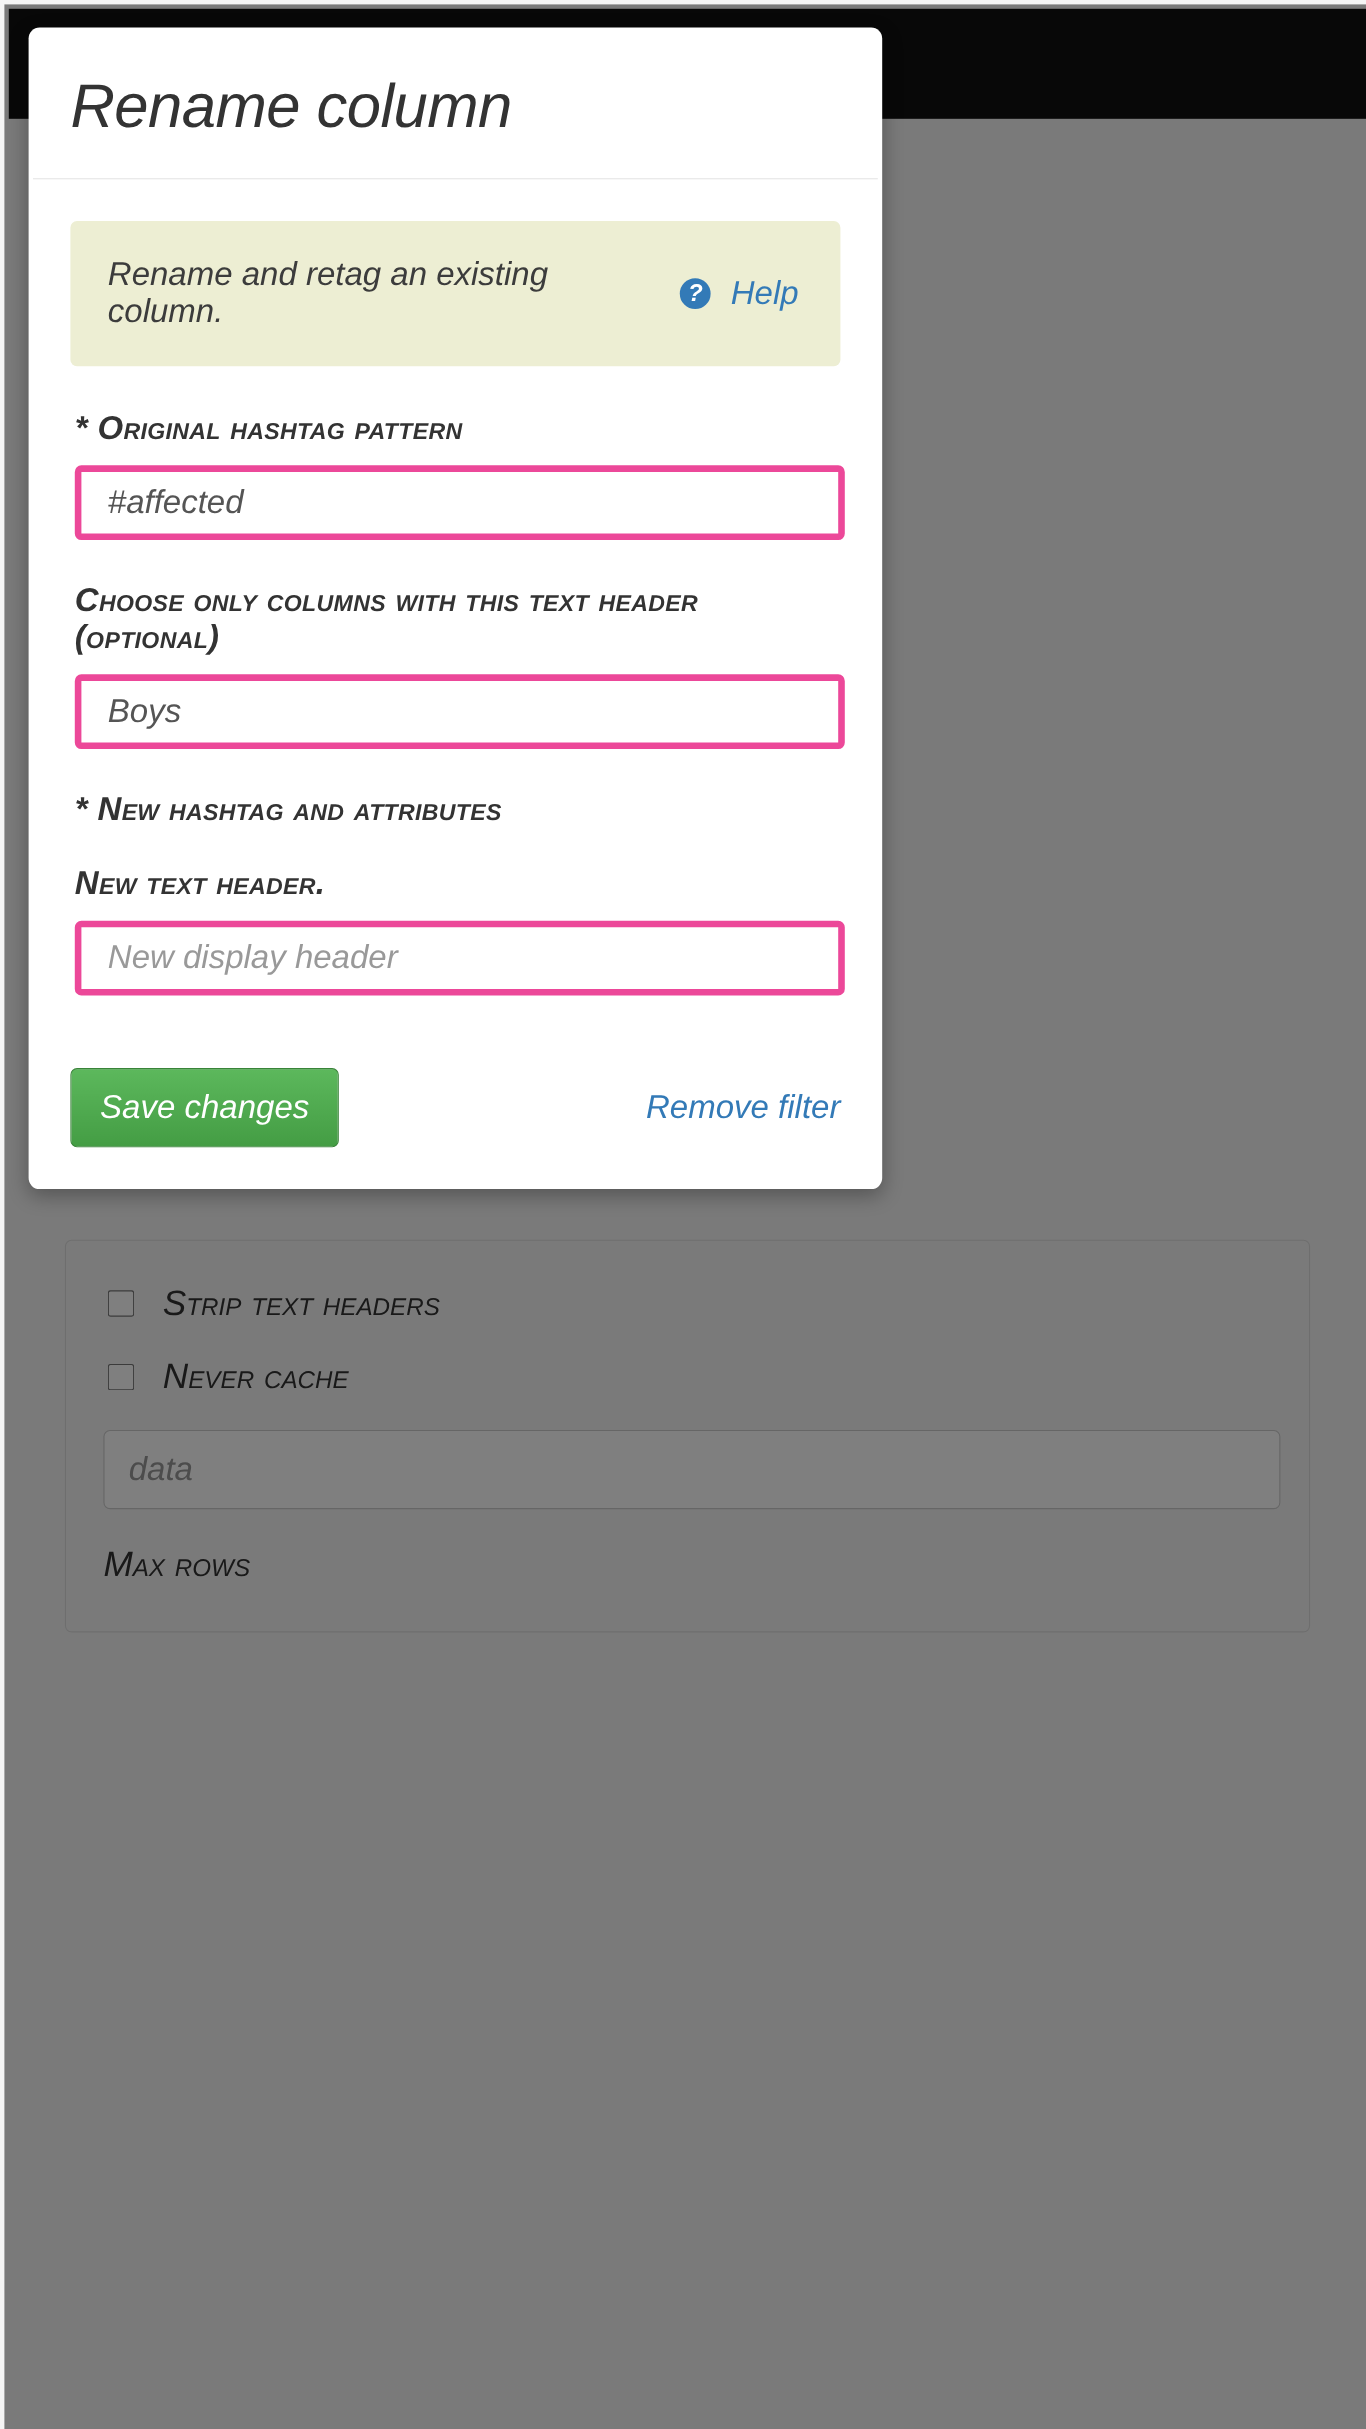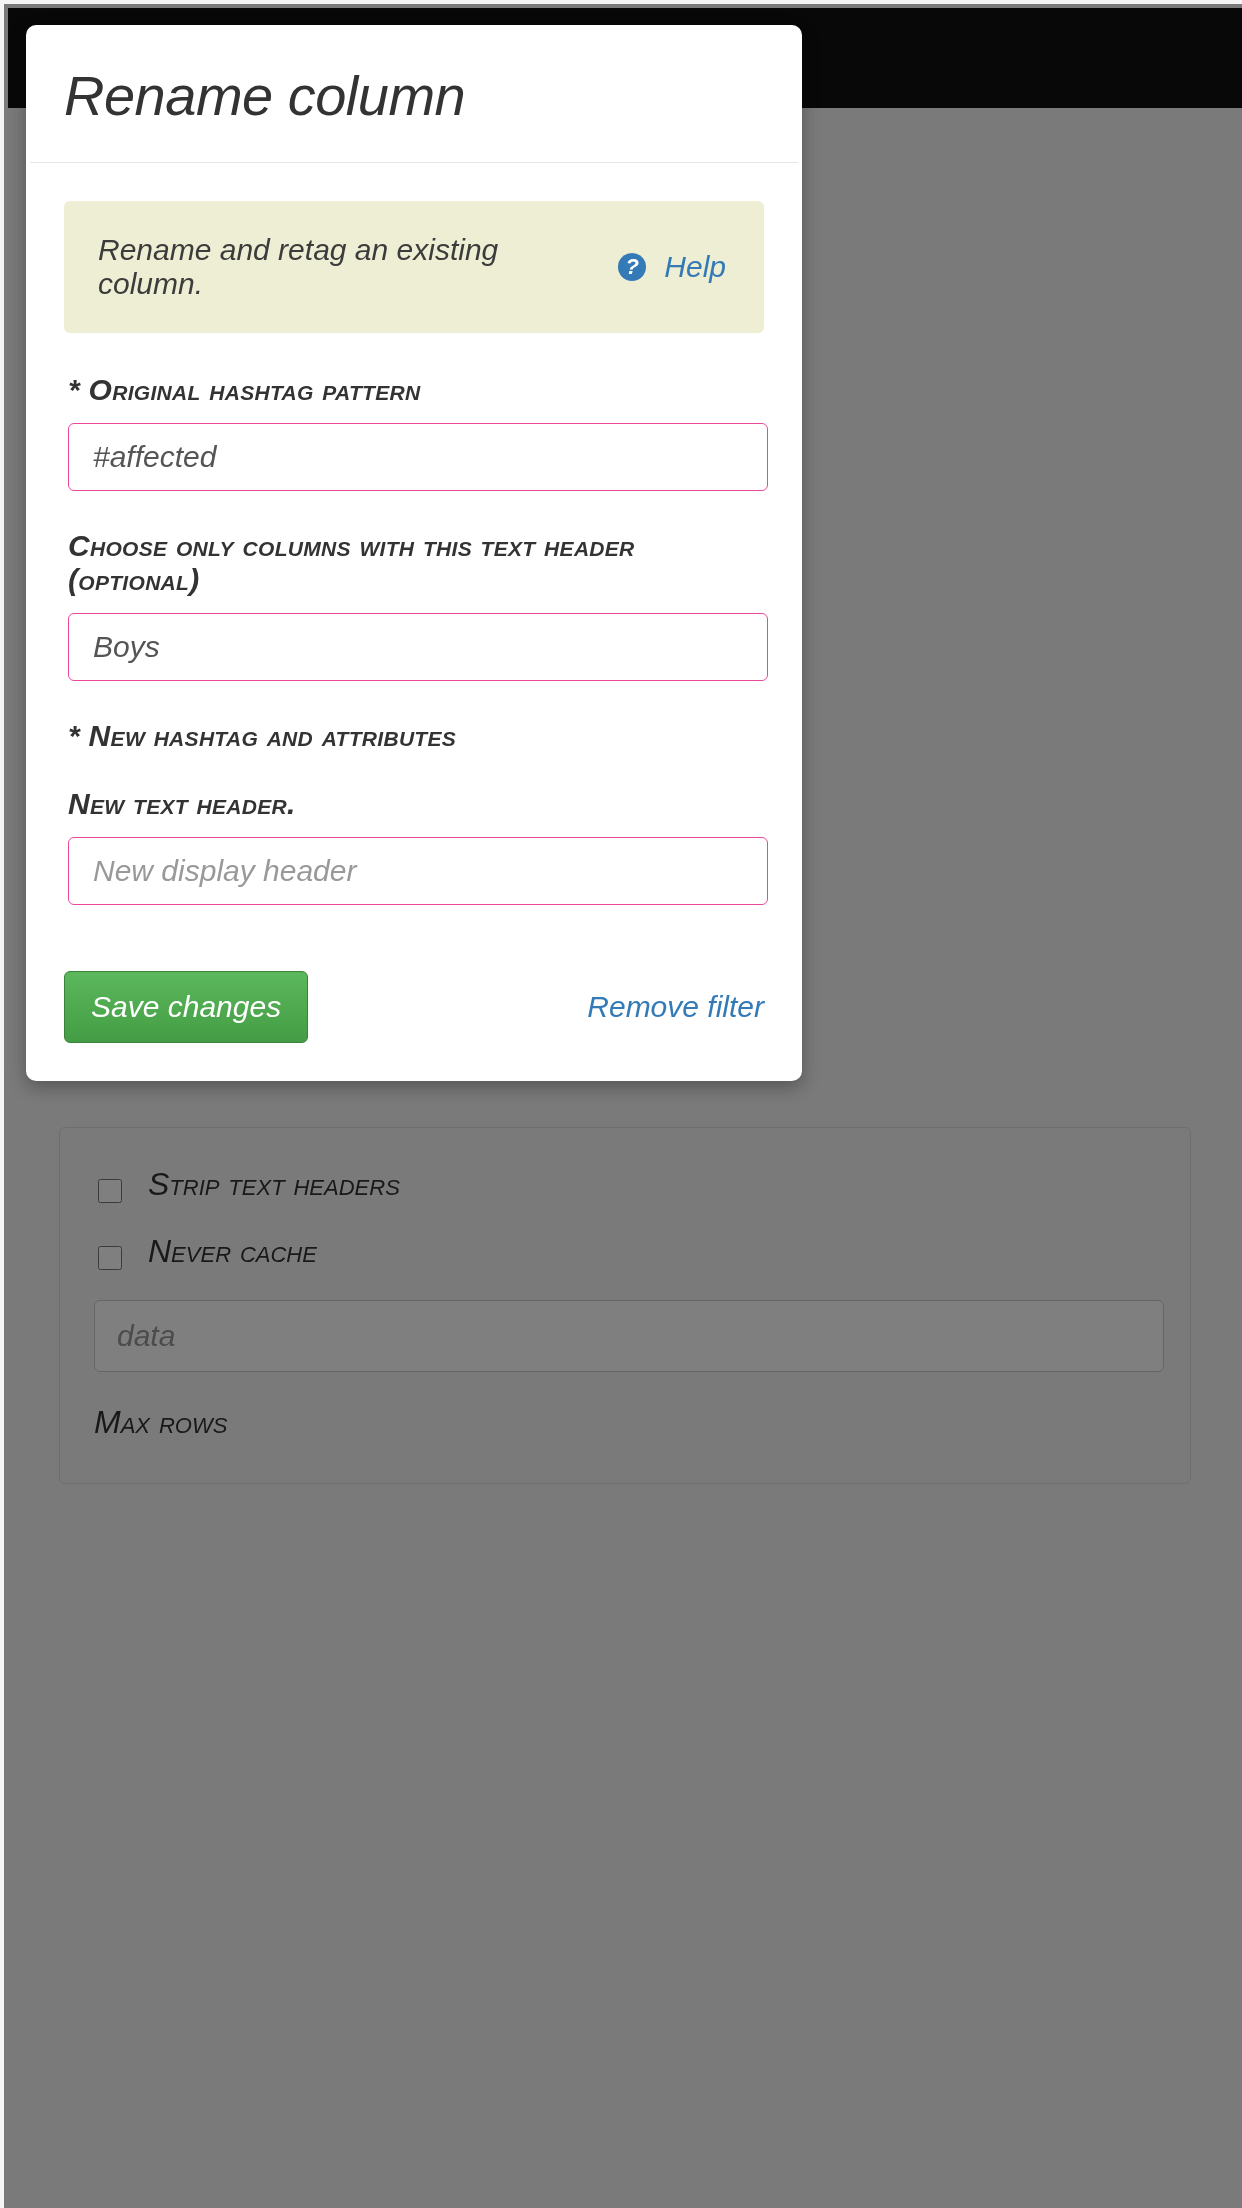--- a/index.html
+++ b/index.html
@@ -8,21 +8,21 @@
 
 .page-bg { position: absolute; top: 0; left: 0; width: 1242px; height: 2208px; }
 .topbar { height: 100px; background: #101010; }
 .content-area { padding: 47px; }
 
 .bg-panel {
   border: 1px solid #ddd;
   border-radius: 6px;
   padding: 30px;
 }
-.bg-check { display: flex; align-items: flex-end; gap: 18px; margin-bottom: 22px; }
+.bg-check { display: flex; align-items: center; gap: 18px; margin-bottom: 22px; }
 .bg-check input[type=checkbox] {
   width: 24px; height: 24px; accent-color: #888;
 }
 .bg-check label {
   font-variant: small-caps;
   font-size: 32px;
   color: #333;
 }
 .bg-label {
   font-variant: small-caps;
@@ -99,21 +99,21 @@
   font-variant: small-caps;
   font-size: 30px;
   font-weight: 600;
   color: #333;
   margin-bottom: 12px;
   letter-spacing: 0.3px;
 }
 .form-control {
   width: 100%;
   height: 68px;
-  border: 1px solid #ec4899;
+  border: 6px solid #ec4899;
   border-radius: 6px;
   padding: 16px 24px;
   font-size: 30px;
   color: #555;
   background: #fff;
 }
 .form-control::placeholder { color: #999; }
 
 .modal-footer {
   padding: 10px 30px 30px 30px;

